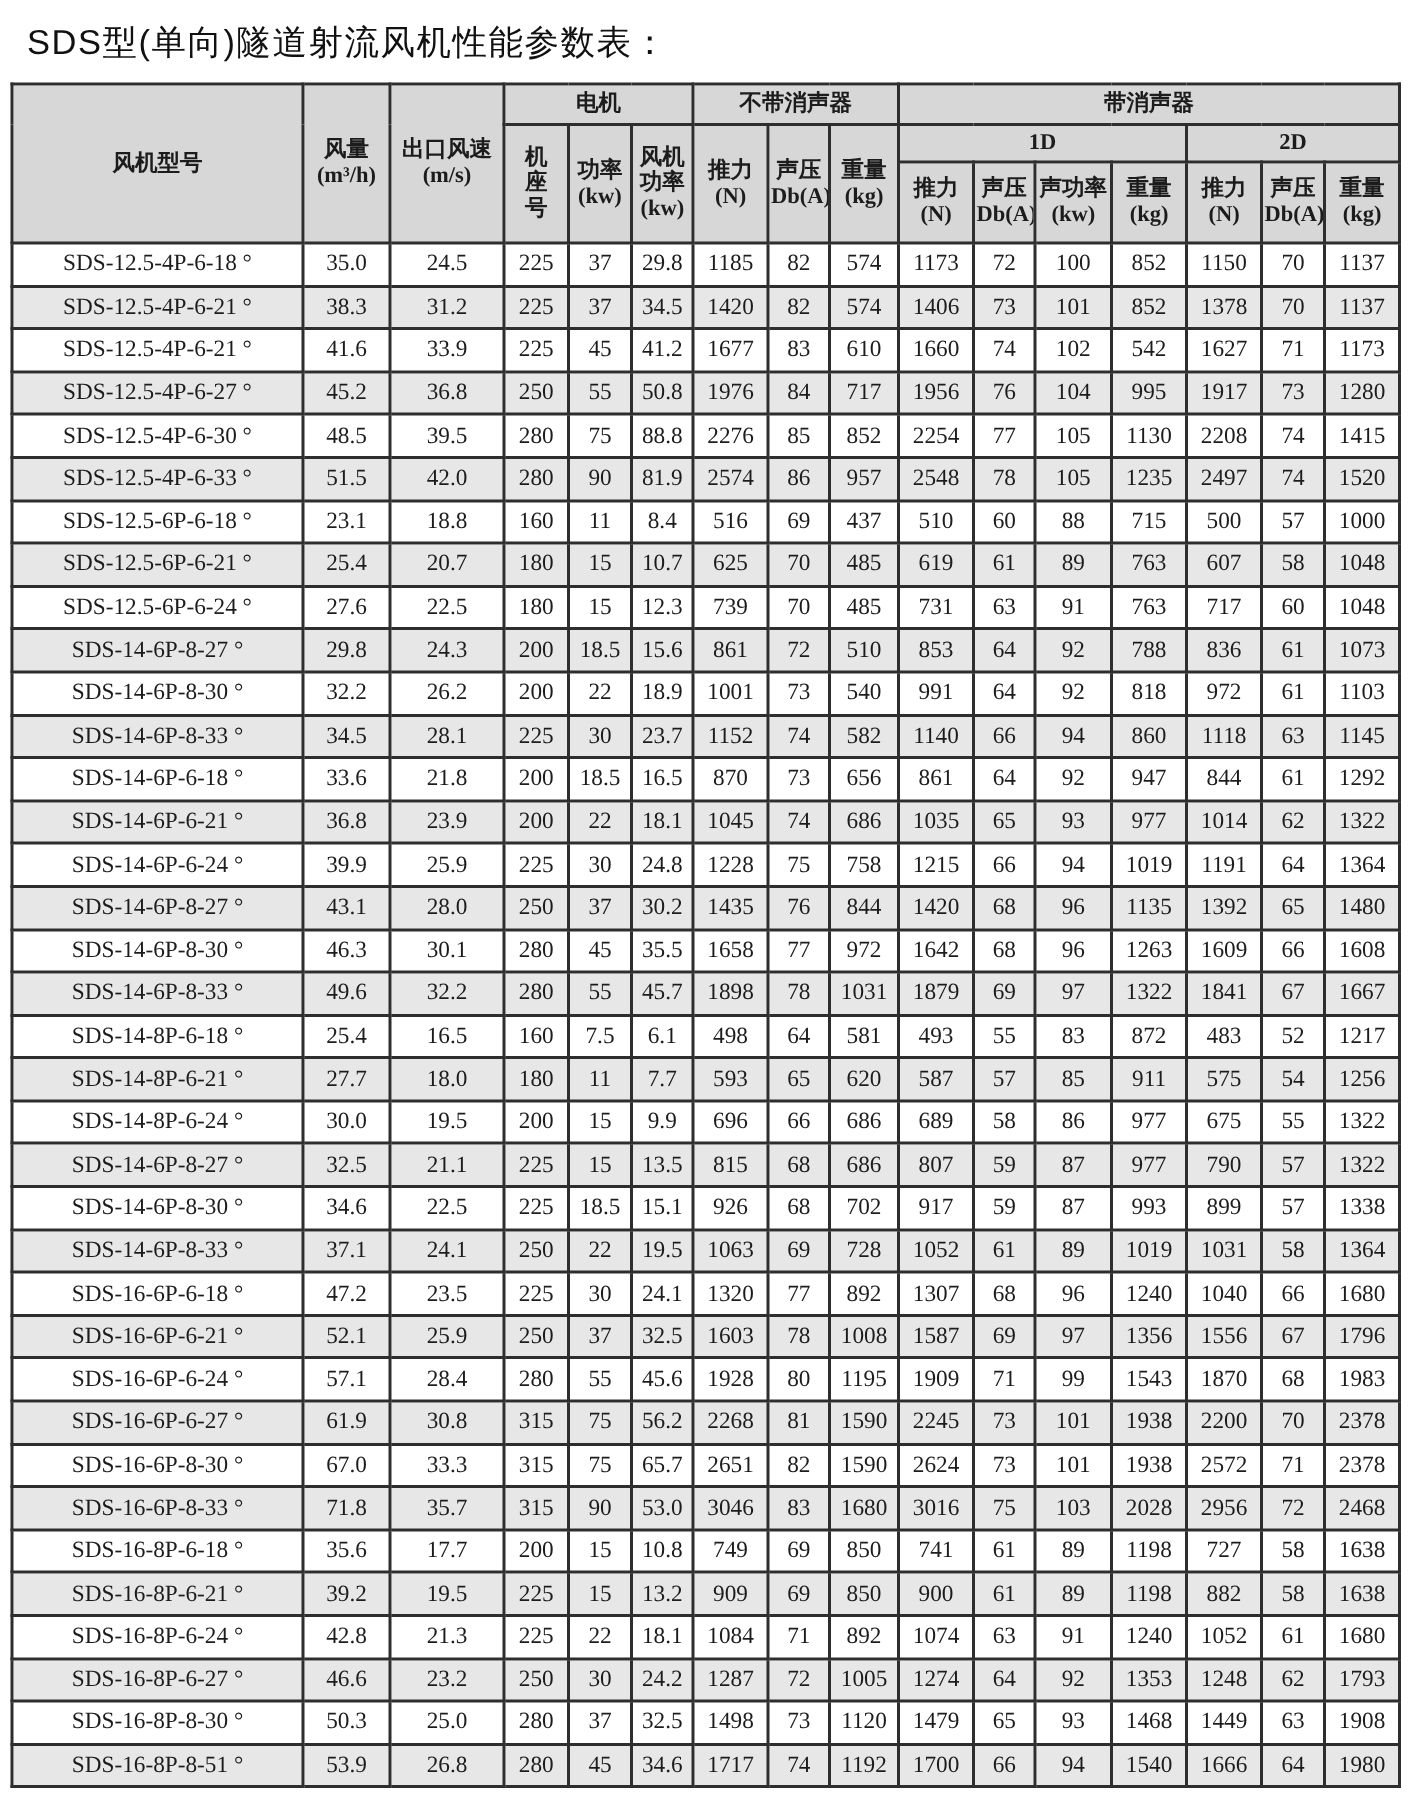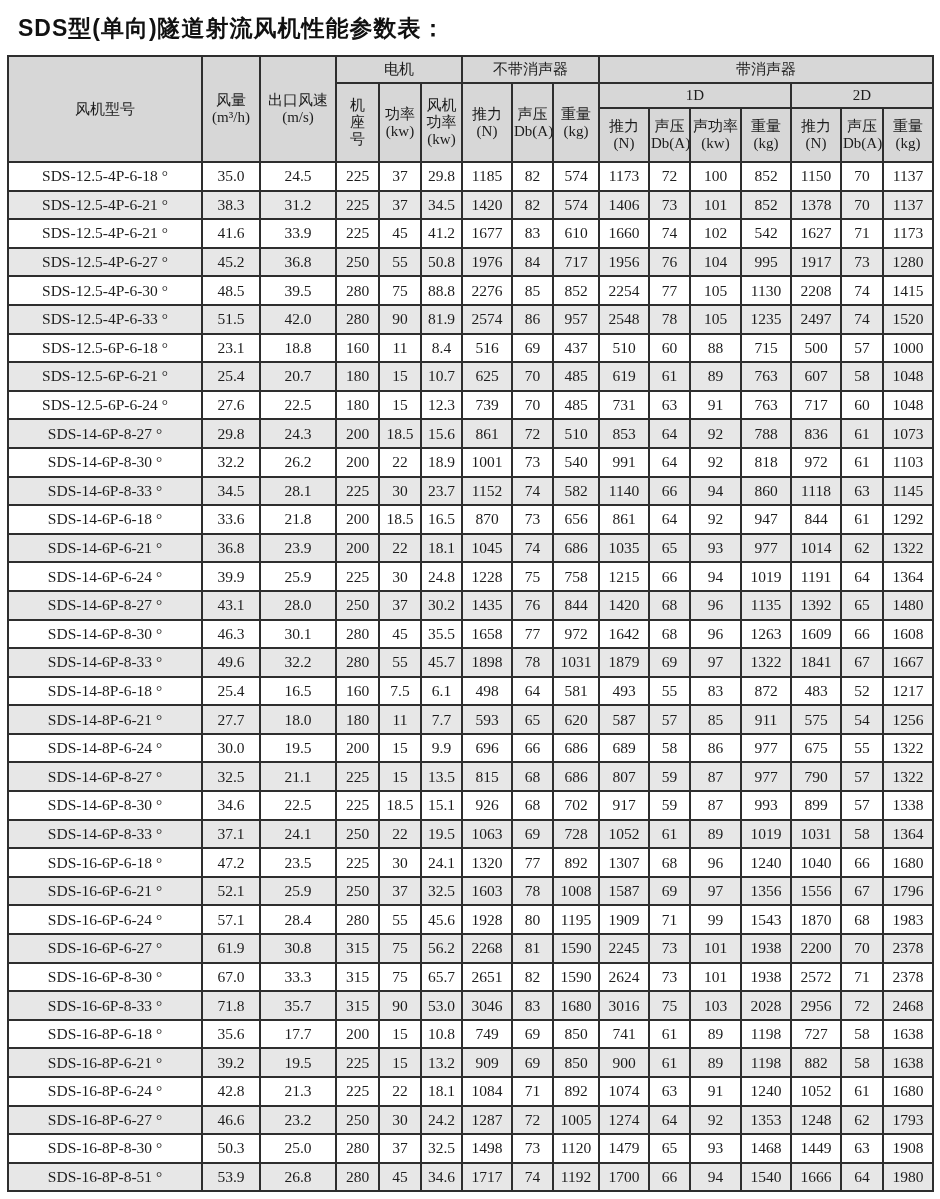--- a/index.html
+++ b/index.html
@@ -9,21 +9,21 @@
     width: 940px;
   }
   .page {
     width: 940px;
     height: 1199px;
     background: #ffffff;
     overflow: hidden;
   }
   .title {
     font-family: "Liberation Sans", sans-serif;
-    font-weight: bold;
+    font-weight: normal;
     font-size: 23px;
     color: #111111;
     letter-spacing: 1px;
     margin: 13px 0 11px 18px;
   }
   table.perf {
     border-collapse: collapse;
     table-layout: fixed;
     width: 927px;
     margin-left: 7px;
@@ -33,21 +33,21 @@
   table.perf td {
     border: 2px solid #2e2e2e;
     text-align: center;
     vertical-align: middle;
     padding: 0 1px;
     color: #1c1c1c;
     overflow: hidden;
   }
   table.perf th {
     background: #d7d7d7;
-    font-weight: normal;
+    font-weight: bold;
     font-size: 15px;
     line-height: 1.12;
     white-space: pre-line;
   }
   tr.hrow-groups th { height: 25px; }
   tr.hrow-subgroups th { height: 23px; }
   tr.hrow-leaf th { height: 52px; }
   table.perf td {
     height: 26.6px;
     font-size: 15.5px;

